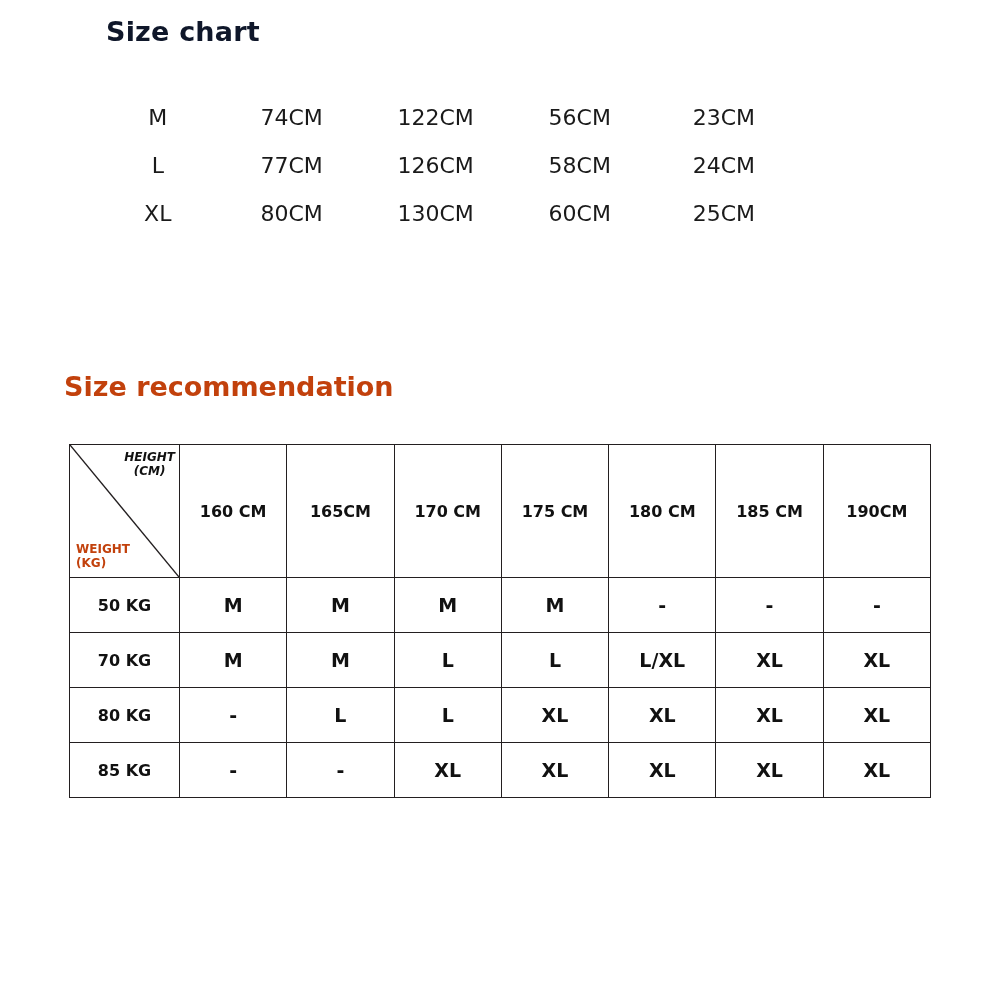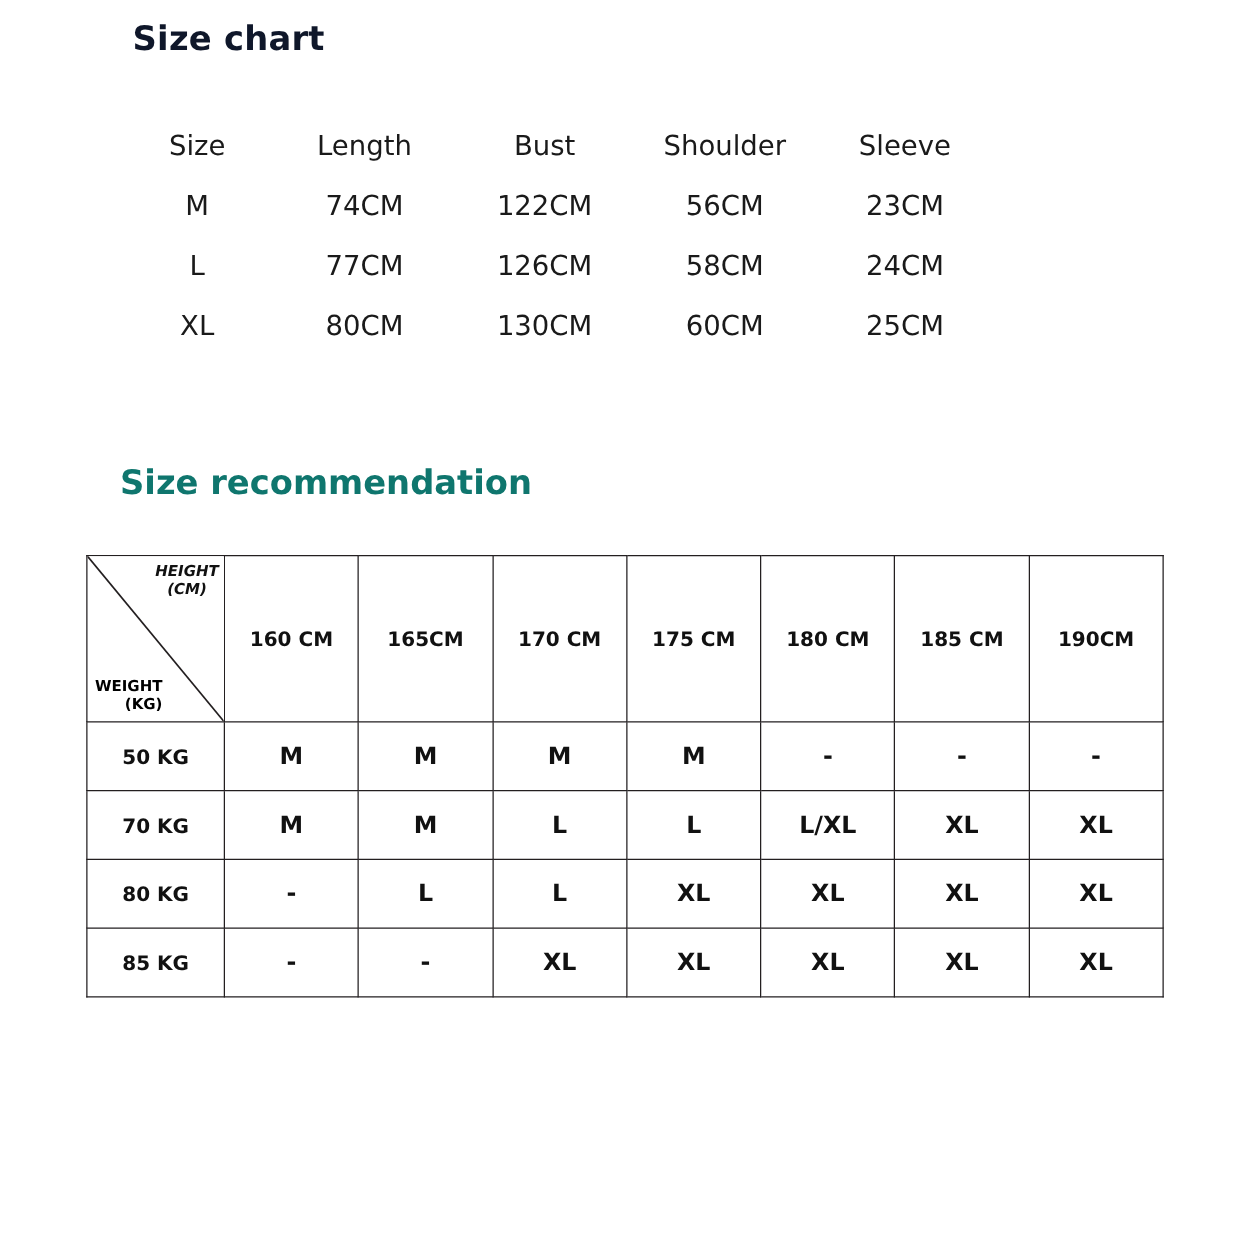--- a/index.html
+++ b/index.html
@@ -49,22 +49,21 @@
   .size-chart-table td.c3 { width: 140px; }
   .size-chart-table td.c4 { width: 140px; }
 
   
   .size-rec-title {
     position: absolute;
     left: 64px;
     top: 371px;
     font-size: 27px;
     font-weight: bold;
-    color: #0f766e;
-    margin-left: 32px;
+    color: #c2410c;
   }
 
   .rec-table-wrap {
     position: absolute;
     left: 69px;
     top: 444px;
     width: 862px;
   }
   table.rec-table {
     border-collapse: collapse;
@@ -116,46 +115,39 @@
     color: #111;
     font-style: italic;
   }
   .corner .wgt-lbl {
     position: absolute;
     left: 6px;
     bottom: 6px;
     font-size: 12px;
     line-height: 1.15;
     font-weight: bold;
-    text-align: right;
-    color: #000000;
+    text-align: left;
+    color: #c2410c;
   }
   .tmark {
     position: absolute;
     left: 744px;
     top: 470px;
     font-size: 15px;
     font-weight: normal;
     color: #111;
   }
 </style>
 </head>
 <body>
 
 <div class="size-chart-title">Size chart</div>
 
 <table class="size-chart-table">
   <tbody>
-    <tr>
-      <td class="c0">Size</td>
-      <td class="c1">Length</td>
-      <td class="c2">Bust</td>
-      <td class="c3">Shoulder</td>
-      <td class="c4">Sleeve</td>
-    </tr>
     <tr>
       <td class="c0">M</td>
       <td class="c1">74CM</td>
       <td class="c2">122CM</td>
       <td class="c3">56CM</td>
       <td class="c4">23CM</td>
     </tr>
     <tr>
       <td class="c0">L</td>
       <td class="c1">77CM</td>

